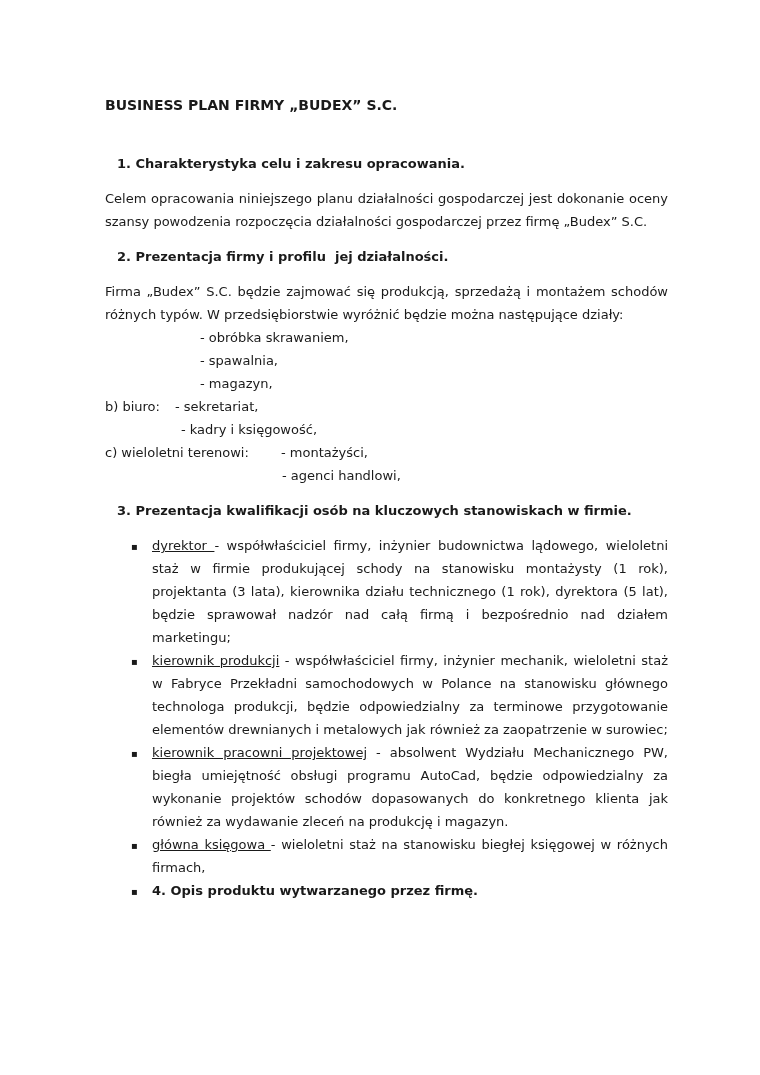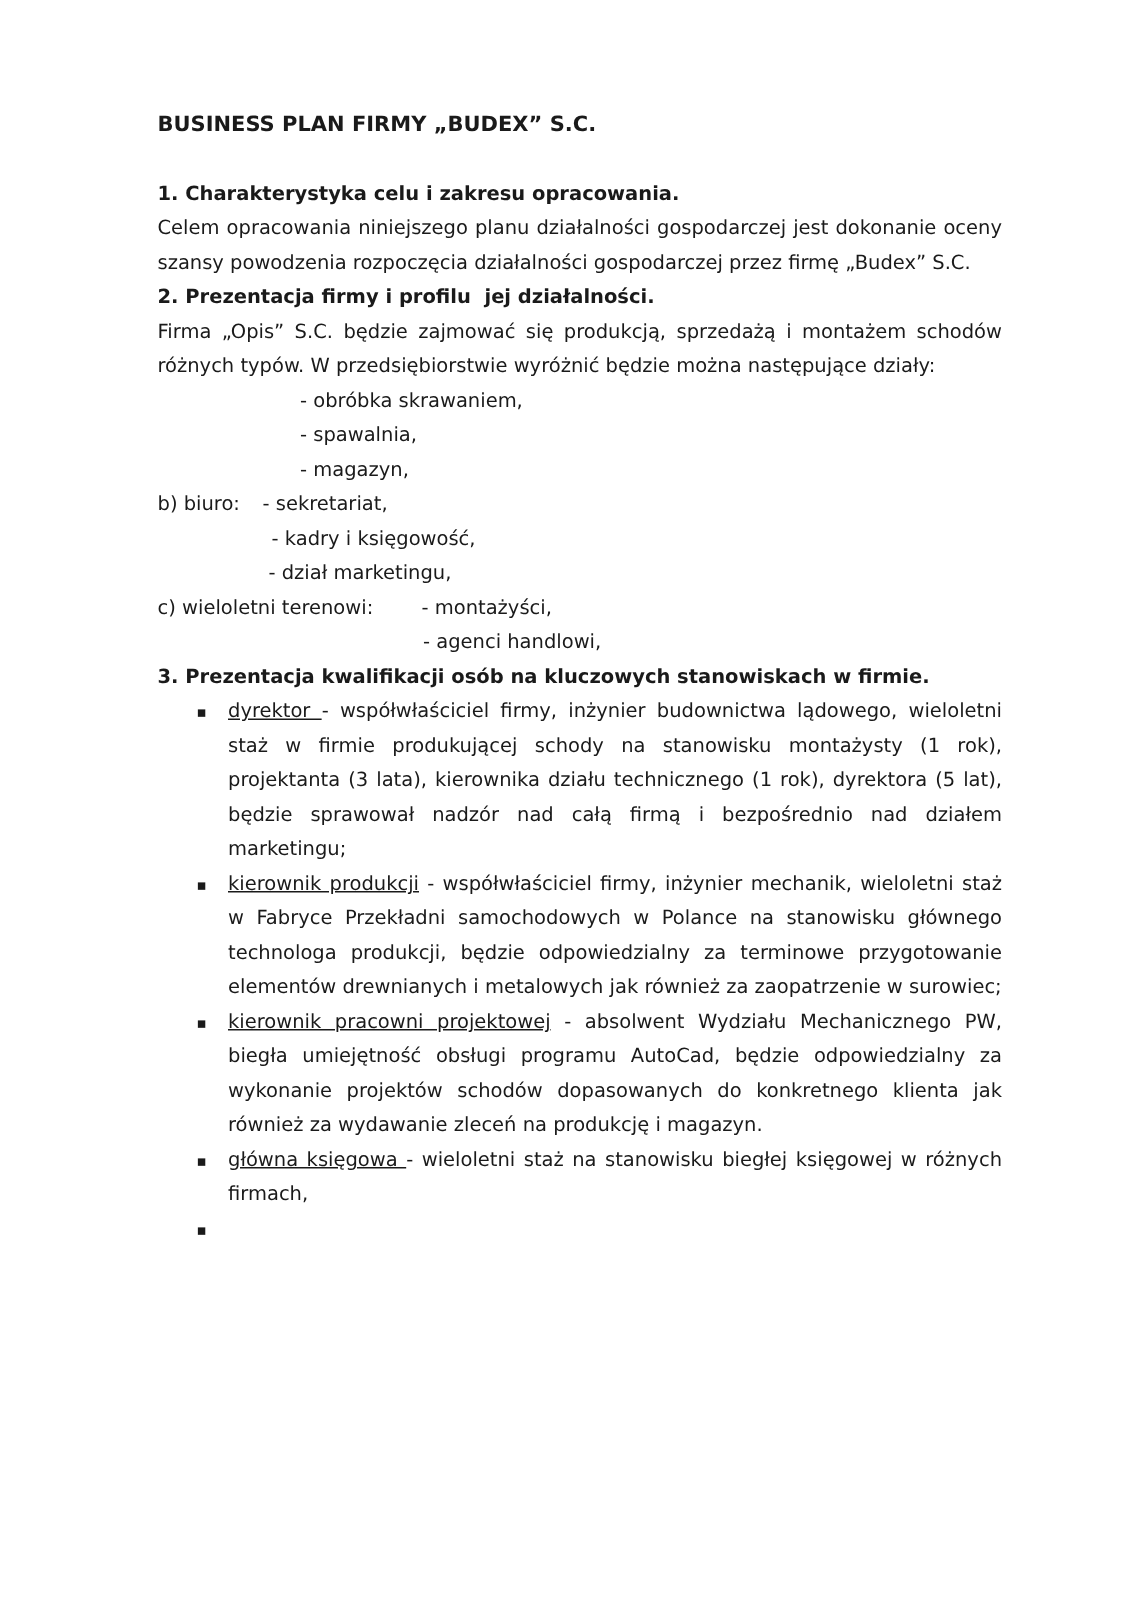--- a/index.html
+++ b/index.html
@@ -2,29 +2,29 @@
 <html><head>
 <meta charset="utf-8">
 <style>
   html, body { margin: 0; padding: 0; background: #ffffff; }
   .page {
     position: relative;
     width: 760px;
     height: 1020px;
     background: #ffffff;
     box-sizing: border-box;
-    padding: 72px 92px 0 105px;
+    padding: 94px 92px 0 105px;
     font-family: "DejaVu Sans", "Liberation Sans", sans-serif;
     font-size: 13px;
     line-height: 23px;
     color: #1a1a1a;
     overflow: hidden;
   }
   .doc-title { font-size: 14px; font-weight: bold; margin: 0; white-space: pre-wrap; }
-  .heading { font-size: 13px; font-weight: bold; margin: 0; white-space: pre-wrap; }
+  .heading { font-size: 13px; font-weight: bold; margin: 12px; white-space: pre-wrap; }
   p { margin: 0; }
   .just { text-align: justify; }
   .blank-line { height: 23px; }
   .dept-line { position: relative; height: 23px; }
   .dept-label, .dept-item { position: absolute; top: 0; white-space: nowrap; }
   .dept-label { left: 0; }
   .bullet-item { position: relative; padding-left: 47px; text-align: justify; }
   .marker { position: absolute; left: 26px; top: 1px; font-size: 10px; color: #1a1a1a; }
   .lead { text-decoration: underline; }
   .bold-text { font-weight: bold; }
@@ -34,40 +34,37 @@
 
 <div class="page">
 
   <h1 class="doc-title">BUSINESS PLAN FIRMY „BUDEX” S.C.</h1>
   <div class="blank-line"></div>
 
   <h2 class="heading">1. Charakterystyka celu i zakresu opracowania.</h2>
   <p class="just">Celem opracowania niniejszego planu działalności gospodarczej jest dokonanie oceny szansy powodzenia rozpoczęcia działalności gospodarczej przez firmę „Budex” S.C.</p>
 
   <h2 class="heading">2. Prezentacja firmy i profilu  jej działalności.</h2>
-  <p class="just">Firma „Opis” S.C. będzie zajmować się produkcją, sprzedażą i montażem schodów różnych typów. W przedsiębiorstwie wyróżnić będzie można następujące działy:</p>
+  <p class="just">Firma „Budex” S.C. będzie zajmować się produkcją, sprzedażą i montażem schodów różnych typów. W przedsiębiorstwie wyróżnić będzie można następujące działy:</p>
 
   <div class="dept-line">
     <span class="dept-item" style="left:95px">- obróbka skrawaniem,</span>
   </div>
   <div class="dept-line">
     <span class="dept-item" style="left:95px">- spawalnia,</span>
   </div>
   <div class="dept-line">
     <span class="dept-item" style="left:95px">- magazyn,</span>
   </div>
   <div class="dept-line">
     <span class="dept-label">b) biuro:</span>
     <span class="dept-item" style="left:70px">- sekretariat,</span>
   </div>
   <div class="dept-line">
     <span class="dept-item" style="left:76px">- kadry i księgowość,</span>
-  </div>
-  <div class="dept-line">
-    <span class="dept-item" style="left:74px">- dział marketingu,</span>
   </div>
   <div class="dept-line">
     <span class="dept-label">c) wieloletni terenowi:</span>
     <span class="dept-item" style="left:176px">- montażyści,</span>
   </div>
   <div class="dept-line">
     <span class="dept-item" style="left:177px">- agenci handlowi,</span>
   </div>
 
   <h2 class="heading">3. Prezentacja kwalifikacji osób na kluczowych stanowiskach w firmie.</h2>
@@ -82,17 +79,17 @@
 
   <div class="bullet-item">
     <span class="marker">▪</span><span class="lead">kierownik pracowni projektowej</span><span> - absolwent Wydziału Mechanicznego PW, biegła umiejętność obsługi programu AutoCad, będzie odpowiedzialny za wykonanie projektów schodów dopasowanych do konkretnego klienta jak również za wydawanie zleceń na produkcję i magazyn.</span>
   </div>
 
   <div class="bullet-item">
     <span class="marker">▪</span><span class="lead">główna księgowa </span><span>- wieloletni staż na stanowisku biegłej księgowej w różnych firmach,</span>
   </div>
 
   <div class="bullet-item">
-    <span class="marker">▪</span>
+    <span class="marker">▪</span><span class="bold-text">4. Opis produktu wytwarzanego przez firmę.</span>
   </div>
 
 
 </div>
 
 </body></html>

